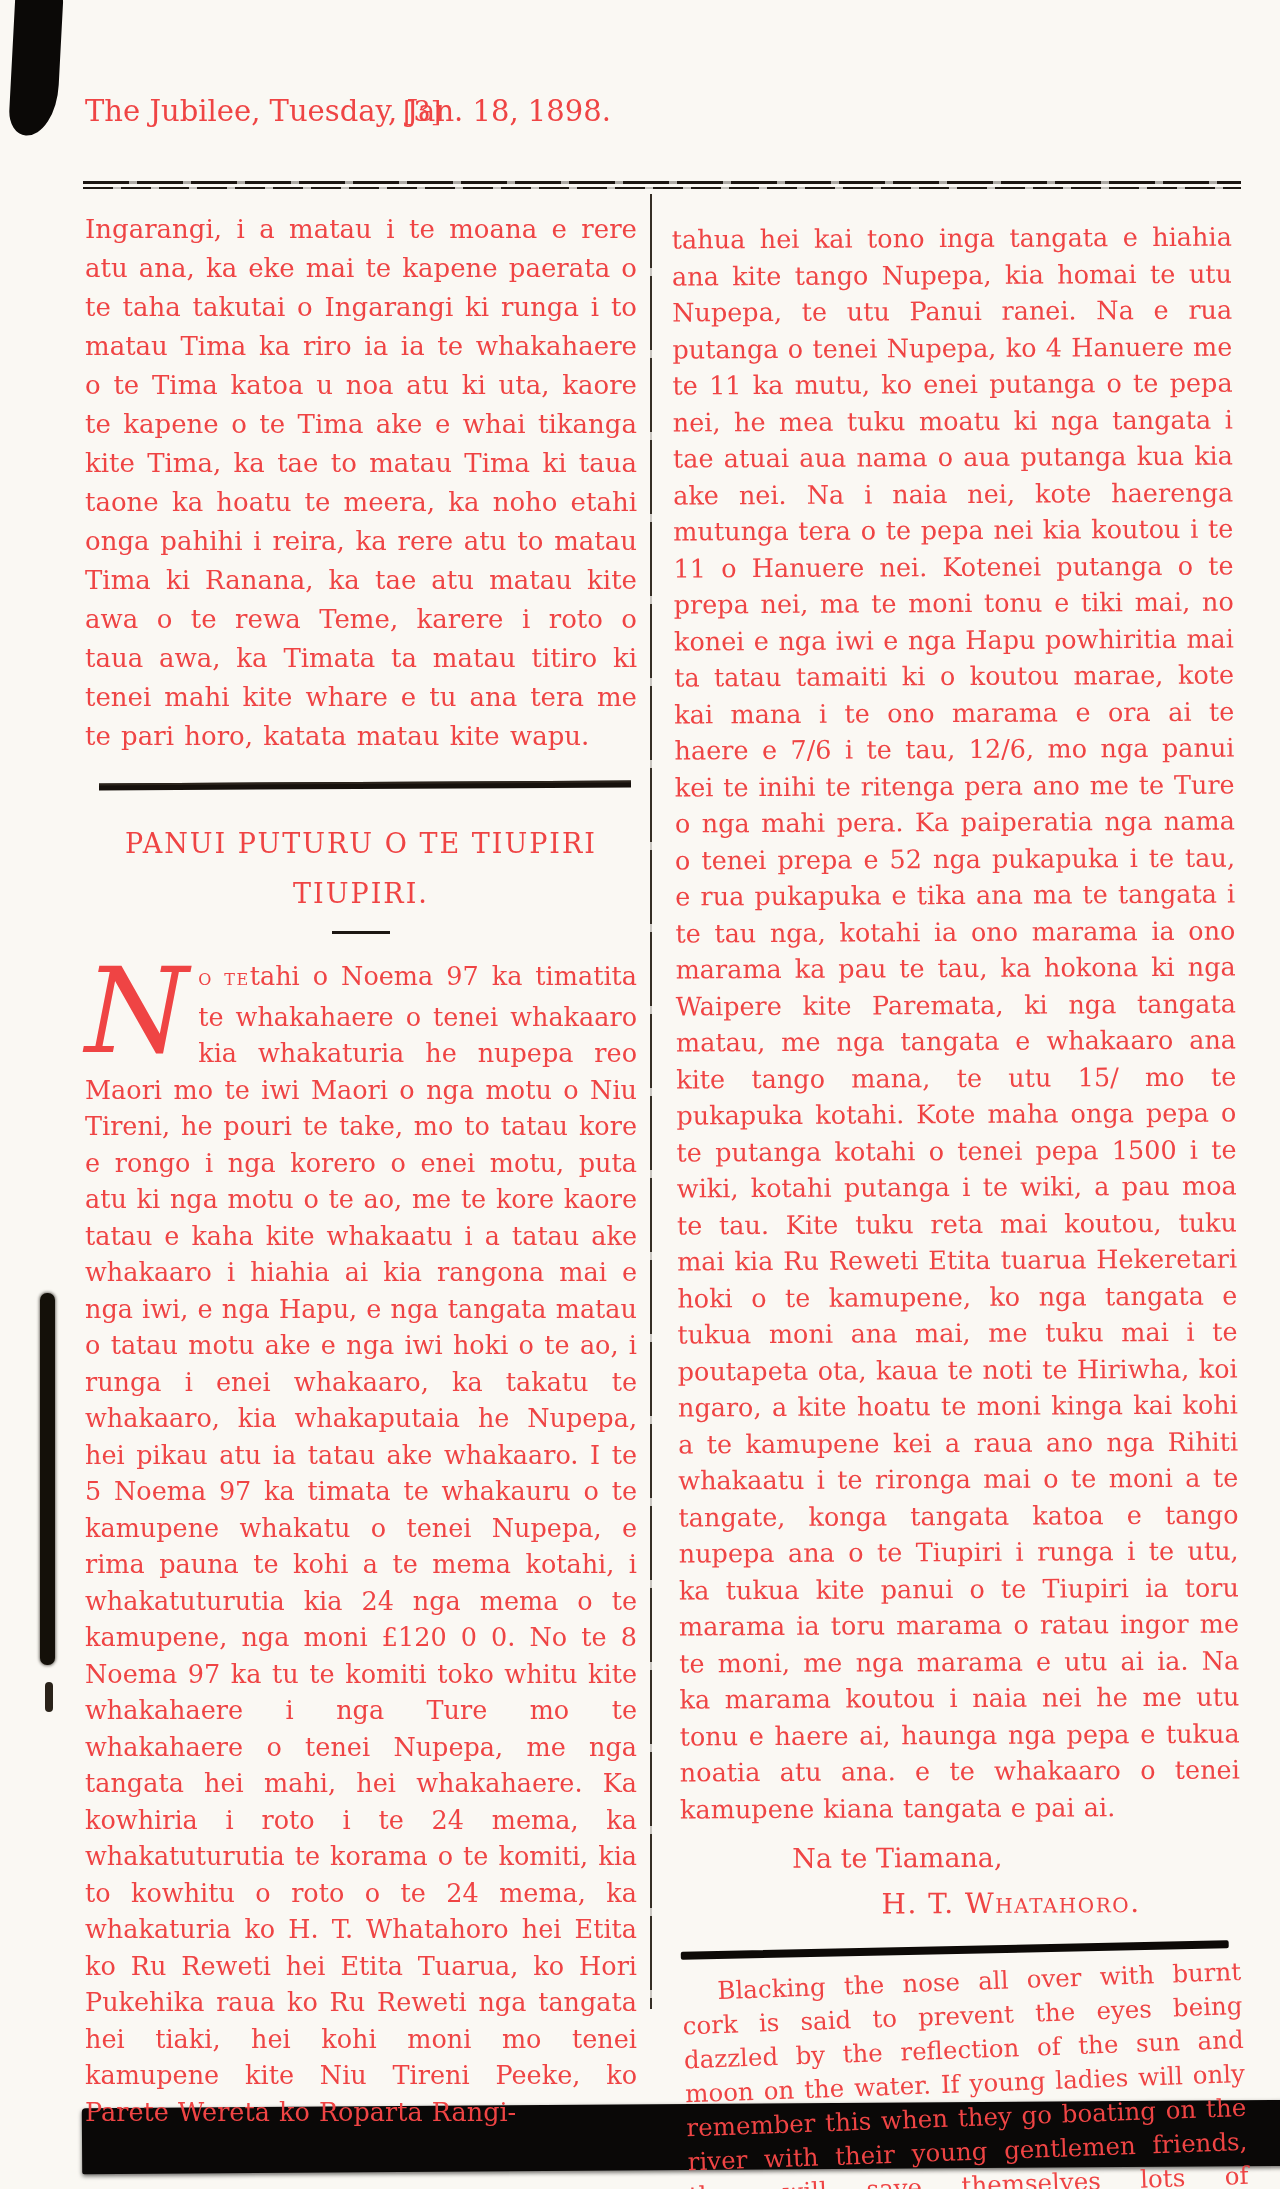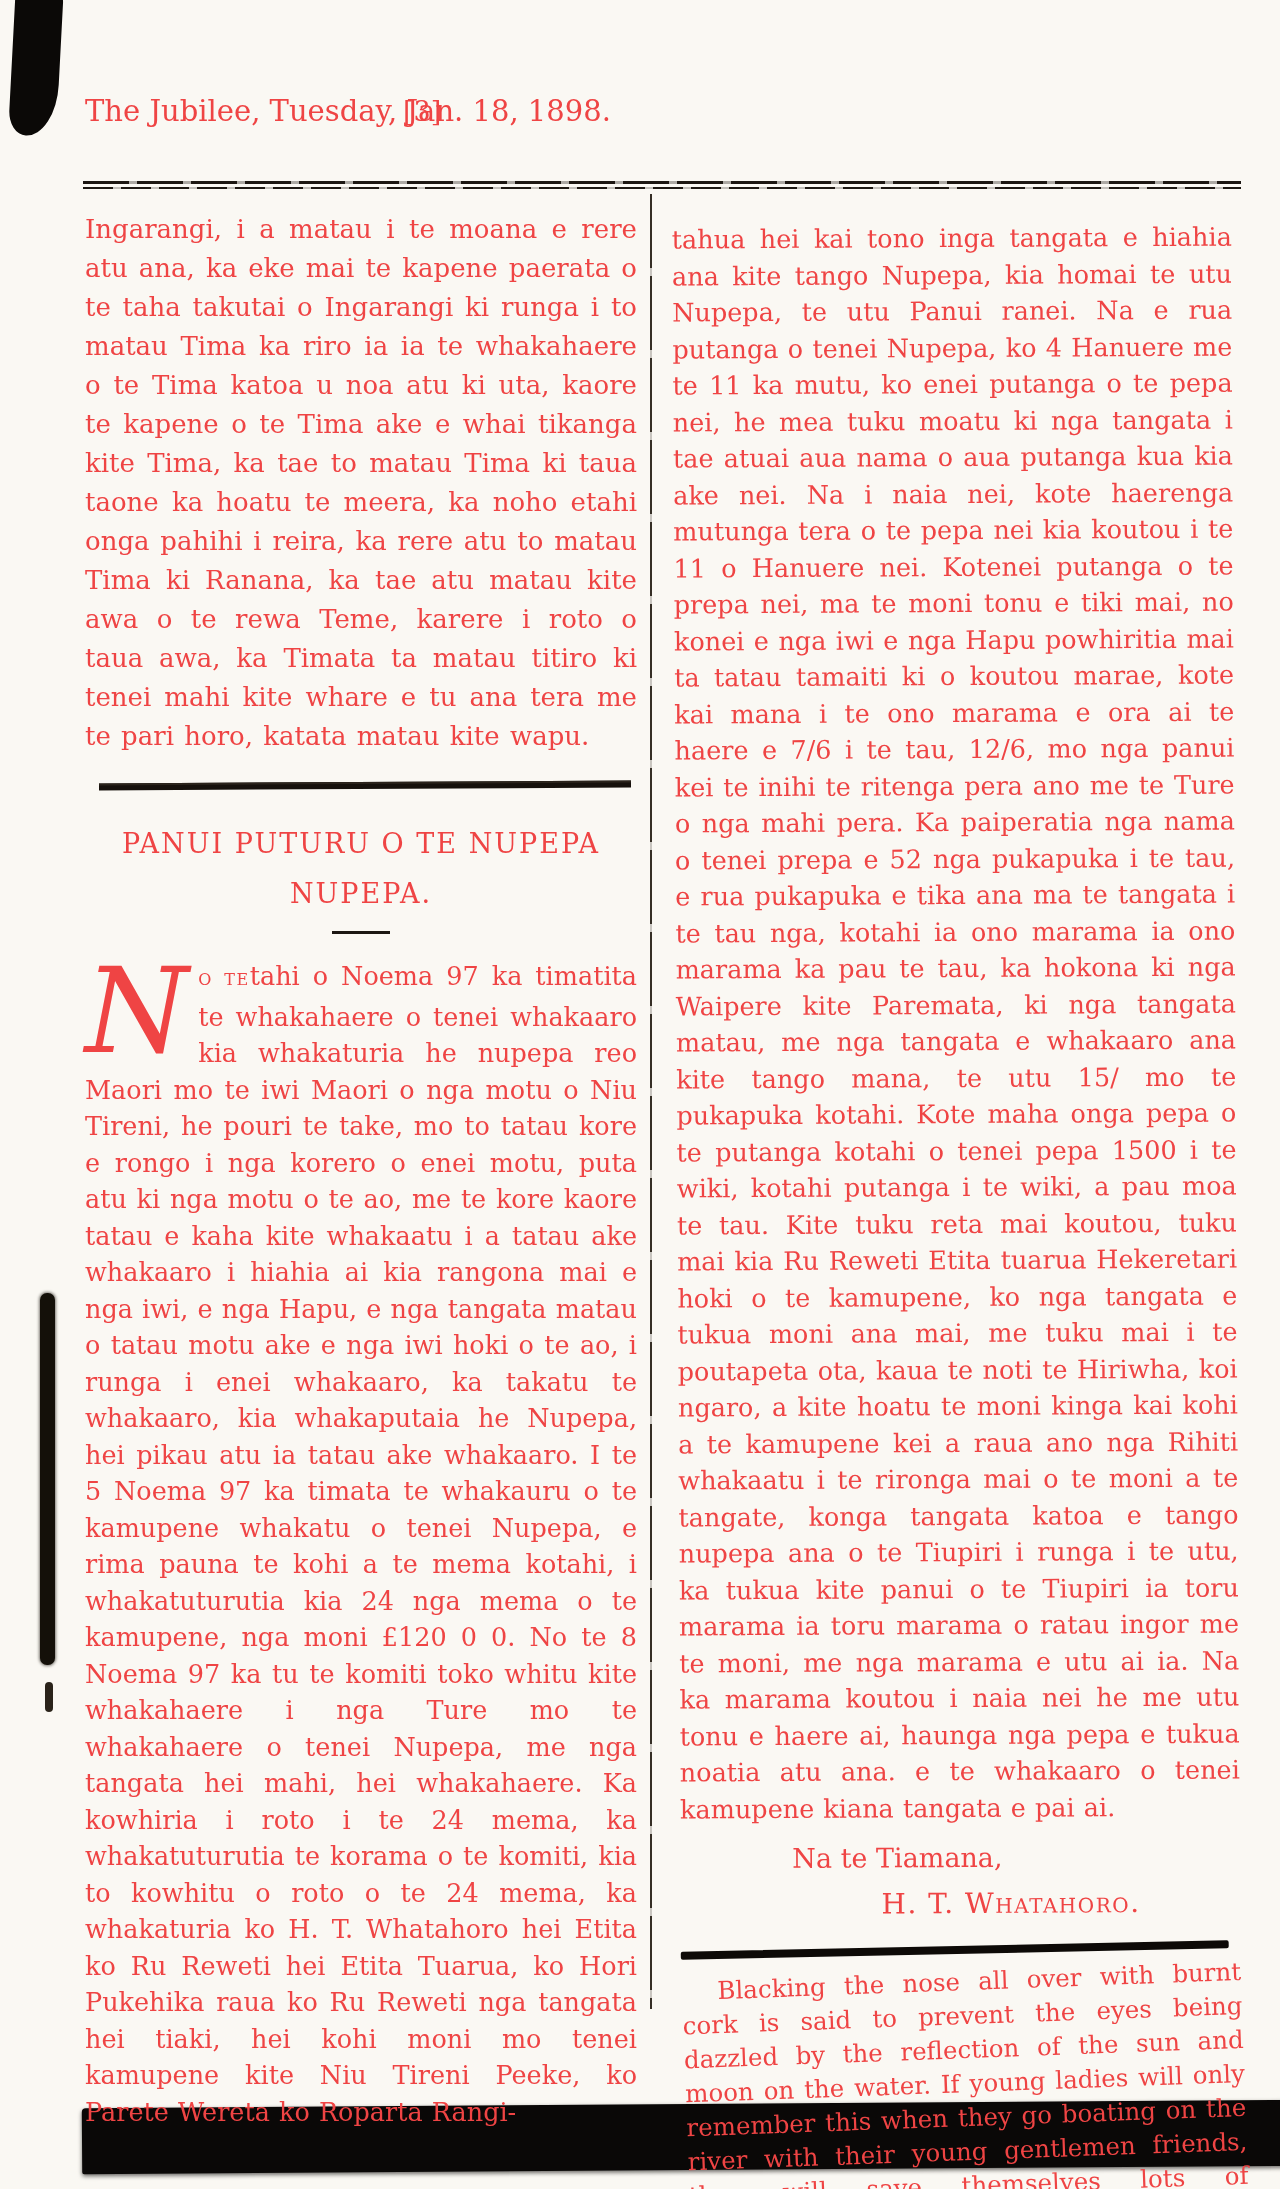--- a/index.html
+++ b/index.html
@@ -68,21 +68,21 @@
     <div class="r2"></div>
   </div>
 
   <div class="col-divider"></div>
 
   <div class="left-col">
     <p class="para-lead">Ingarangi, i a matau i te moana e rere atu ana, ka eke mai te kapene paerata o te taha takutai o Ingarangi ki runga i to matau Tima ka riro ia ia te whakahaere o te Tima katoa u noa atu ki uta, kaore te kapene o te Tima ake e whai tikanga kite Tima, ka tae to matau Tima ki taua taone ka hoatu te meera, ka noho etahi onga pahihi i reira, ka rere atu to matau Tima ki Ranana, ka tae atu matau kite awa o te rewa Teme, karere i roto o taua awa, ka Timata ta matau titiro ki tenei mahi kite whare e tu ana tera me te pari horo, katata matau kite wapu.</p>
 
     <div class="section-rule"></div>
 
-    <h2 class="article-heading" style="font-weight:normal;">PANUI PUTURU O TE NUPEPA NUPEPA.</h2>
+    <h2 class="article-heading" style="font-weight:normal;">PANUI PUTURU O TE TIUPIRI TIUPIRI.</h2>
     <div class="short-rule"></div>
 
     <p class="body-text article-body">
       <span class="dropcap">N</span><span class="leadin">O TE</span><span>tahi o Noema 97 ka timatita te whakahaere o tenei whakaaro kia whakaturia he nupepa reo Maori mo te iwi Maori o nga motu o Niu Tireni, he pouri te take, mo to tatau kore e rongo i nga korero o enei motu, puta atu ki nga motu o te ao, me te kore kaore tatau e kaha kite whakaatu i a tatau ake whakaaro i hiahia ai kia rangona mai e nga iwi, e nga Hapu, e nga tangata matau o tatau motu ake e nga iwi hoki o te ao, i runga i enei whakaaro, ka takatu te whakaaro, kia whakaputaia he Nupepa, hei pikau atu ia tatau ake whakaaro.  I te 5 Noema 97 ka timata te whakauru o te kamupene whakatu o tenei Nupepa, e rima pauna te kohi a te mema kotahi, i whakatuturutia kia 24 nga mema o te kamupene, nga moni £120 0 0.  No te 8 Noema 97 ka tu te komiti toko whitu kite whakahaere i nga Ture mo te whakahaere o tenei Nupepa, me nga tangata hei mahi, hei whakahaere.  Ka kowhiria i roto i te 24 mema, ka whakatuturutia te korama o te komiti, kia to kowhitu o roto o te 24 mema, ka whakaturia ko H. T. Whatahoro hei Etita ko Ru Reweti hei Etita Tuarua, ko Hori Pukehika raua ko Ru Reweti nga tangata hei tiaki, hei kohi moni mo tenei kamupene kite Niu Tireni Peeke, ko Parete Wereta ko Roparta Rangi-</span>
     </p>
   </div>
 
   <div class="right-col">
     <p class="body-text">tahua hei kai tono inga tangata e hiahia ana kite tango Nupepa, kia homai te utu Nupepa, te utu Panui ranei.  Na e rua putanga o tenei Nupepa, ko 4 Hanuere me te 11 ka mutu, ko enei putanga o te pepa nei, he mea tuku moatu ki nga tangata i tae atuai aua nama o aua putanga kua kia ake nei.  Na i naia nei, kote haerenga mutunga tera o te pepa nei kia koutou i te 11 o Hanuere nei.  Kotenei putanga o te prepa nei, ma te moni tonu e tiki mai, no konei e nga iwi e nga Hapu powhiritia mai ta tatau tamaiti ki o koutou marae, kote kai mana i te ono marama e ora ai te haere e 7/6 i te tau, 12/6, mo nga panui kei te inihi te ritenga pera ano me te Ture o nga mahi pera.  Ka paiperatia nga nama o tenei prepa e 52 nga pukapuka i te tau, e rua pukapuka e tika ana ma te tangata i te tau nga, kotahi ia ono marama ia ono marama ka pau te tau, ka hokona ki nga Waipere kite Paremata, ki nga tangata matau, me nga tangata e whakaaro ana kite tango mana, te utu 15/ mo te pukapuka kotahi.  Kote maha onga pepa o te putanga kotahi o tenei pepa 1500 i te wiki, kotahi putanga i te wiki, a pau moa te tau.  Kite tuku reta mai koutou, tuku mai kia Ru Reweti Etita tuarua Hekeretari hoki o te kamupene, ko nga tangata e tukua moni ana mai, me tuku mai i te poutapeta ota, kaua te noti te Hiriwha, koi ngaro, a kite hoatu te moni kinga kai kohi a te kamupene kei a raua ano nga Rihiti whakaatu i te rironga mai o te moni a te tangate, konga tangata katoa e tango nupepa ana o te Tiupiri i runga i te utu, ka tukua kite panui o te Tiupiri ia toru marama ia toru marama o ratau ingor me te moni, me nga marama e utu ai ia.  Na ka marama koutou i naia nei he me utu tonu e haere ai, haunga nga pepa e tukua noatia atu ana. e te whakaaro o tenei kamupene kiana tangata e pai ai.</p>
     <p class="signoff">Na te Tiamana,</p>

